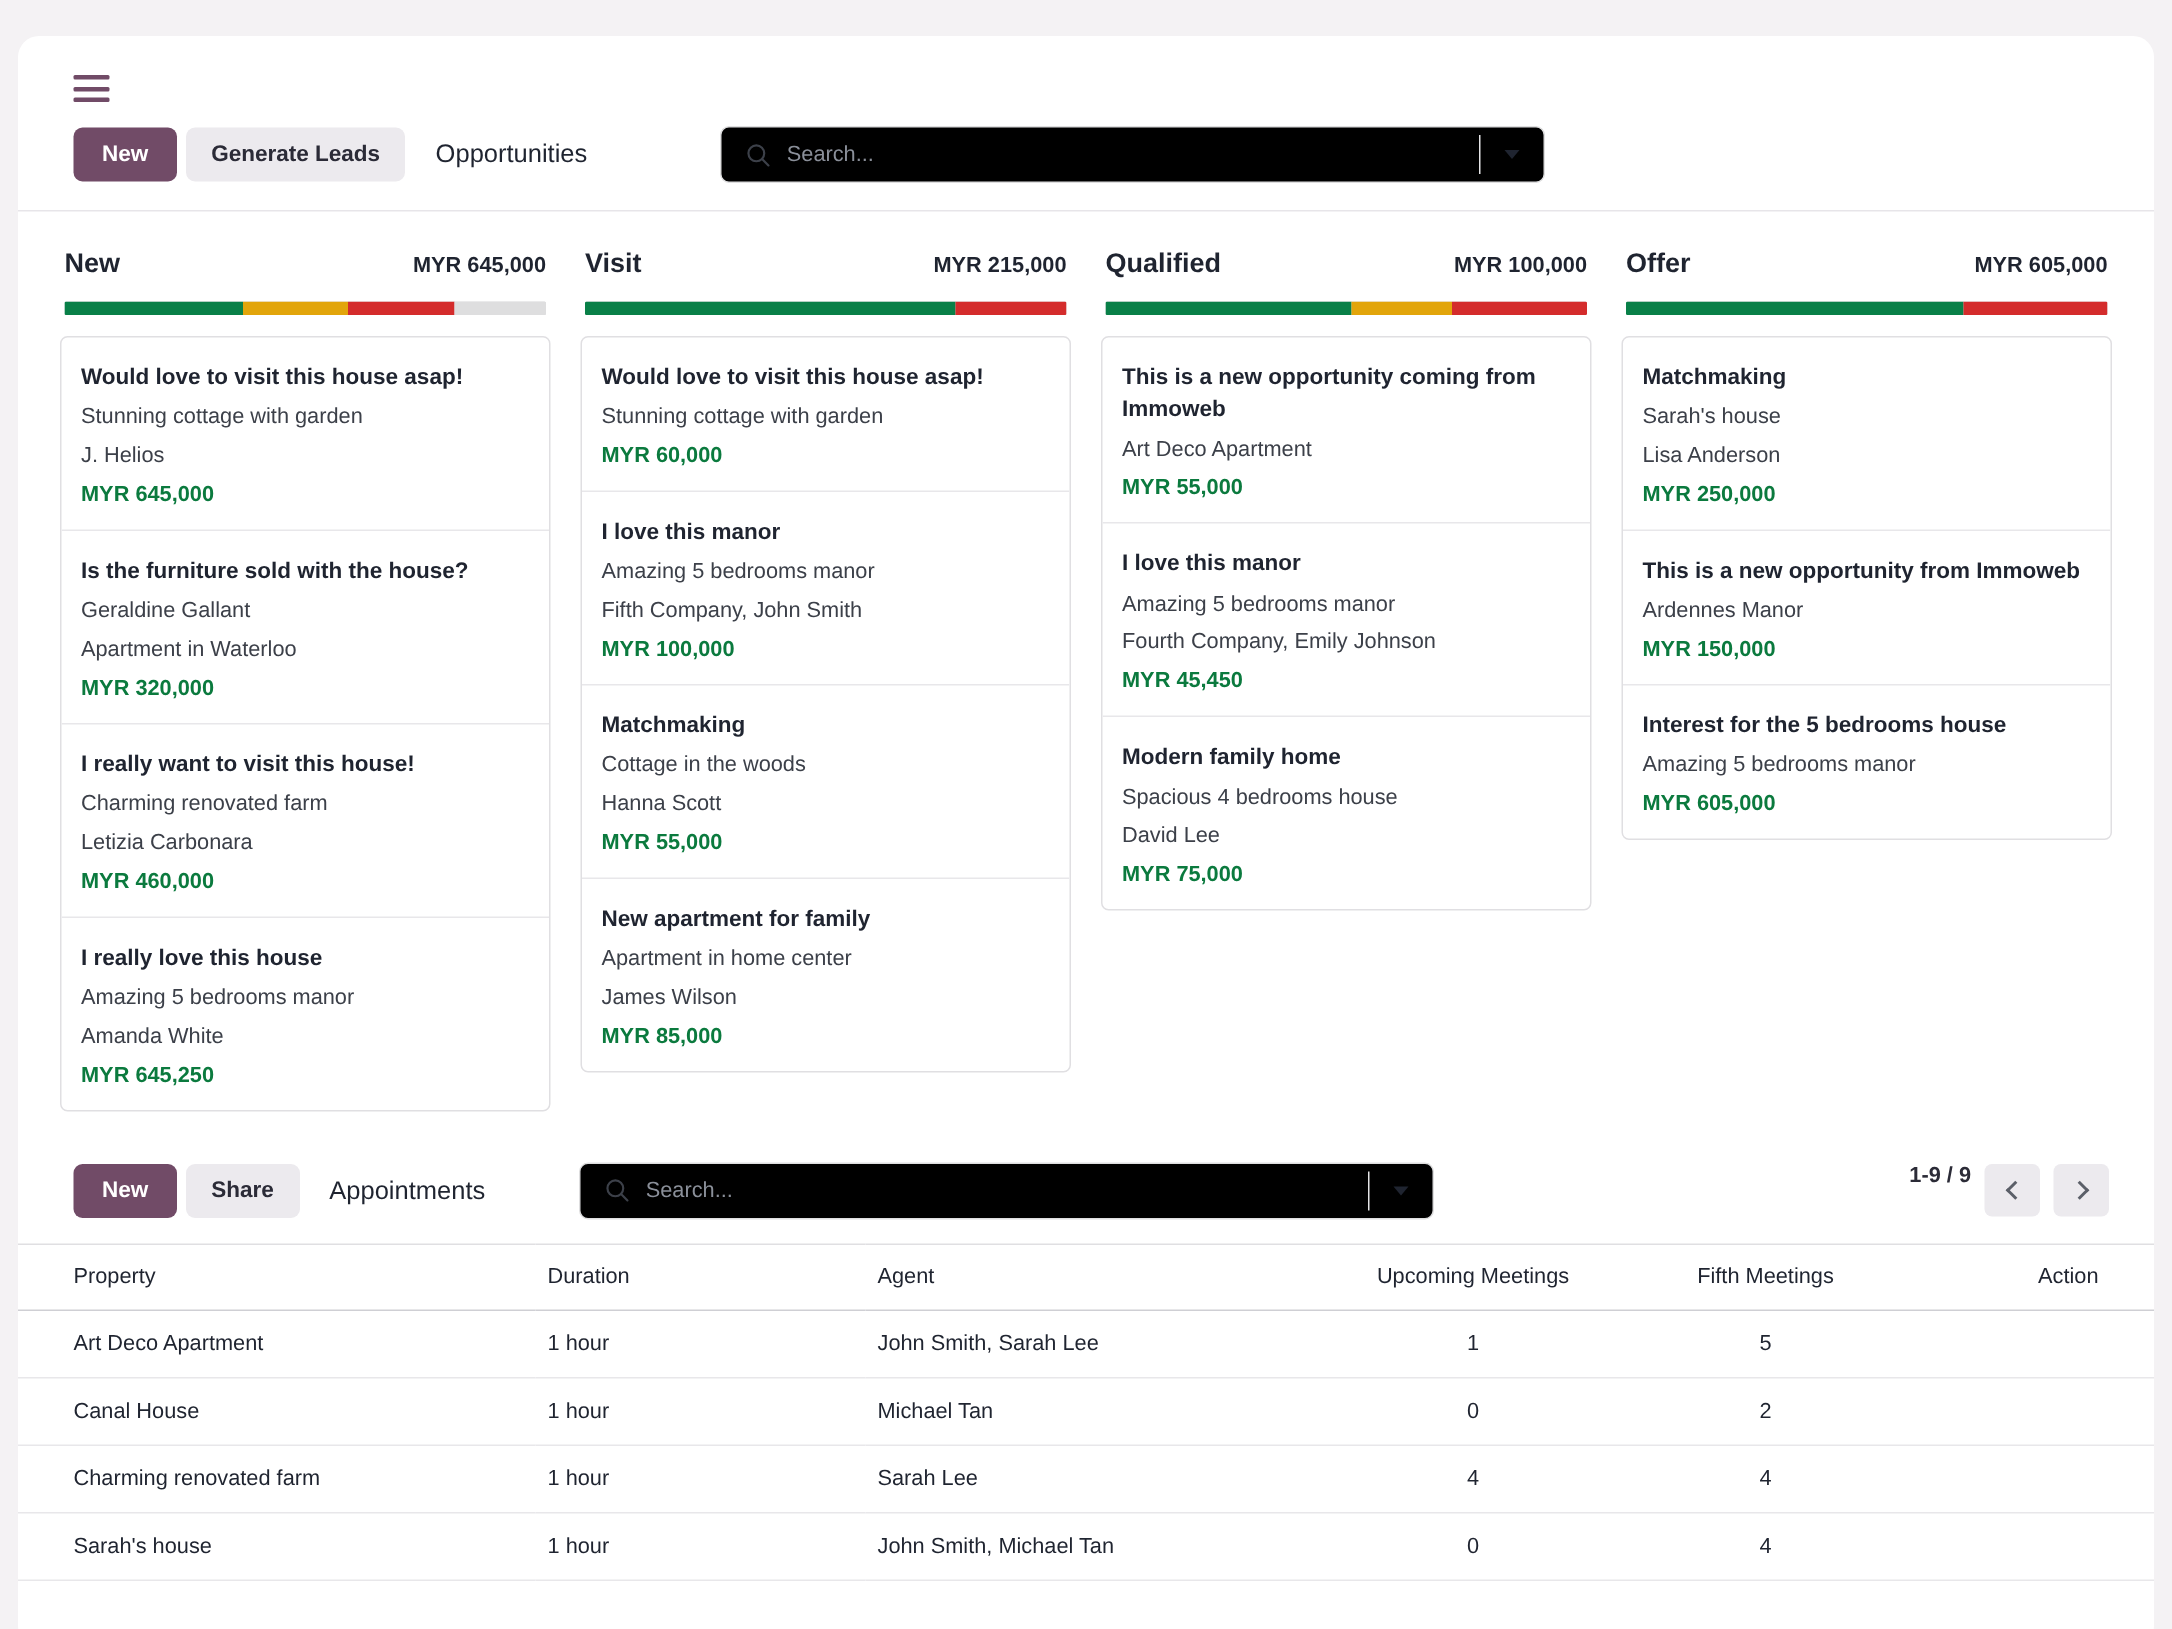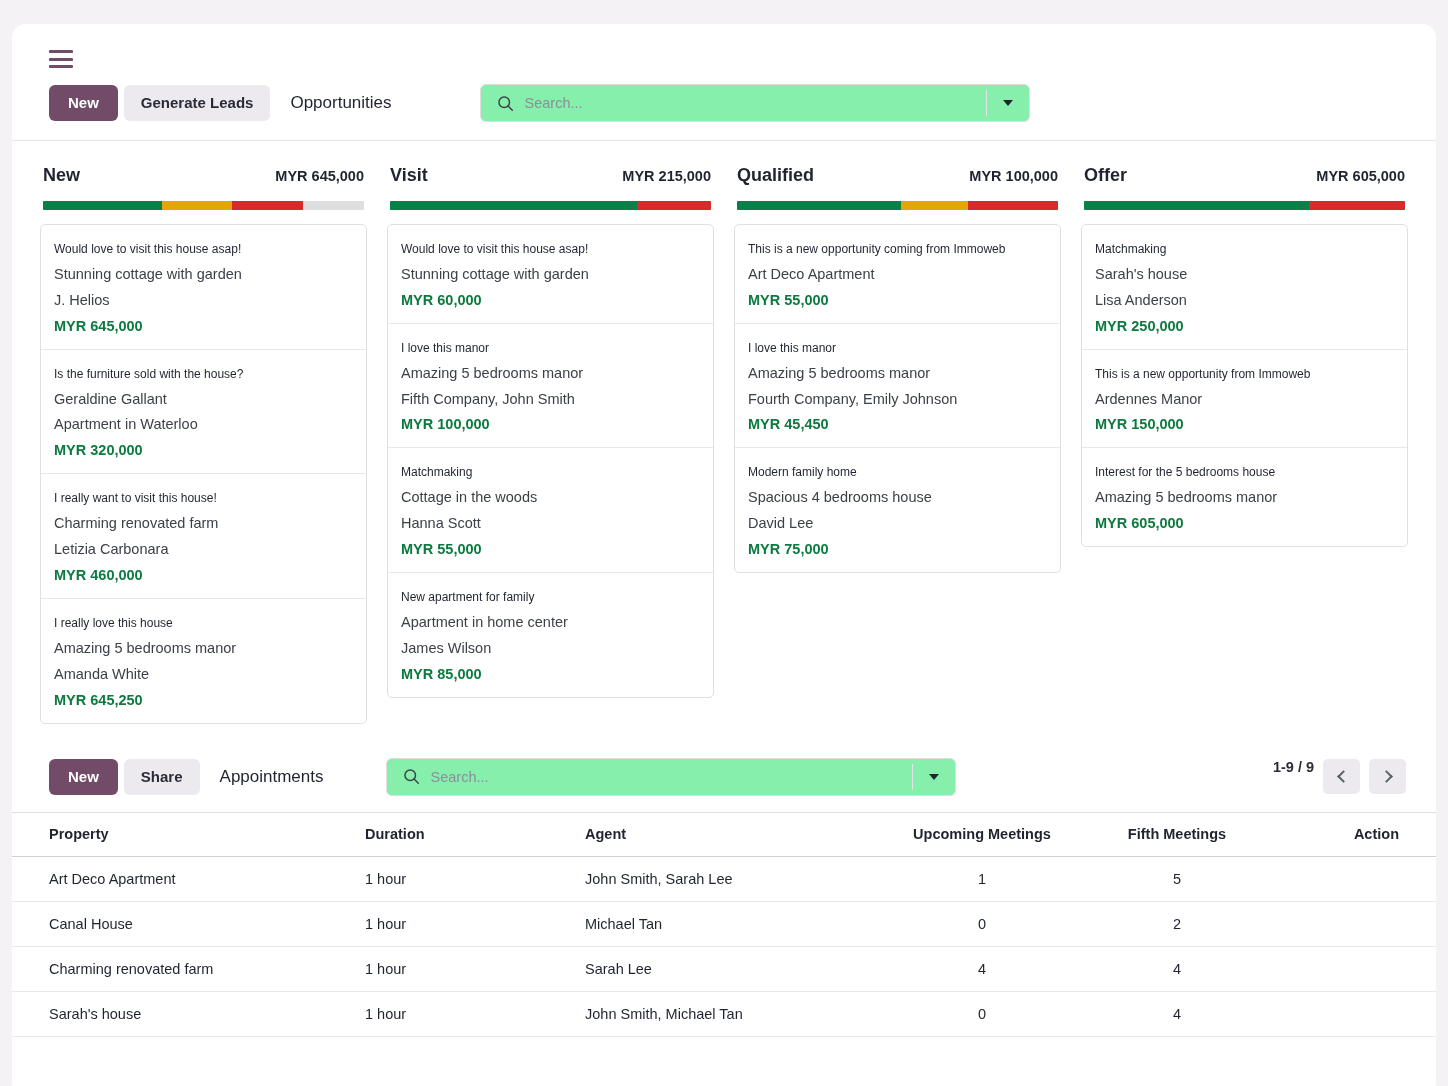--- a/index.html
+++ b/index.html
@@ -66,21 +66,21 @@
     margin-left: 20px;
     white-space: nowrap;
   }
 
   .searchbar {
     margin-left: 88px;
     width: 550px;
     height: 38px;
     border: 1px solid #dededf;
     border-radius: 6px;
-    background: #86efac;
+    background: #000000;
     display: flex;
     align-items: center;
     position: relative;
   }
   .searchbar .s-ico {
     margin: 0 11px 0 16px;
     flex: none;
     display: flex;
   }
   .searchbar .s-input {
@@ -144,21 +144,21 @@
     border-radius: 5px;
     overflow: hidden;
   }
   .kcard {
     padding: 16px 13px 15px 13px;
     border-bottom: 1px solid #e8e7ea;
     cursor: pointer;
   }
   .kcard:last-child { border-bottom: none; }
   .kcard .c-title {
-    font-size: 12px; font-weight: 400; color: #1f2430;
+    font-size: 15px; font-weight: 700; color: #1f2430;
     line-height: 1.42; margin-bottom: 4px;
   }
   .kcard .c-sub {
     font-size: 14.5px; color: #3c4049; line-height: 1.78;
   }
   .kcard .c-amt {
     font-size: 14.5px; font-weight: 700; color: #0b7a3e;
     margin-top: 4px;
   }
 
@@ -188,21 +188,21 @@
   .chev {
     width: 9px; height: 9px;
     border-top: 2px solid #5b5f68;
     border-right: 2px solid #5b5f68;
   }
   .chev.left  { transform: rotate(-135deg); margin-left: 3px; }
   .chev.right { transform: rotate(45deg); margin-right: 3px; }
 
   table.list { width: 100%; border-collapse: collapse; }
   table.list thead th {
-    font-size: 14.5px; font-weight: 700; color: #1f2430;
+    font-size: 14.5px; font-weight: 400; color: #1f2430;
     text-align: left;
     padding: 13px 8px 14px 8px;
     border-top: 1px solid #e0dfe2;
     border-bottom: 1px solid #cfcfd4;
     background: #fff;
     white-space: nowrap;
   }
   table.list tbody td {
     font-size: 14.5px; color: #1f2430;
     padding: 14px 8px;

